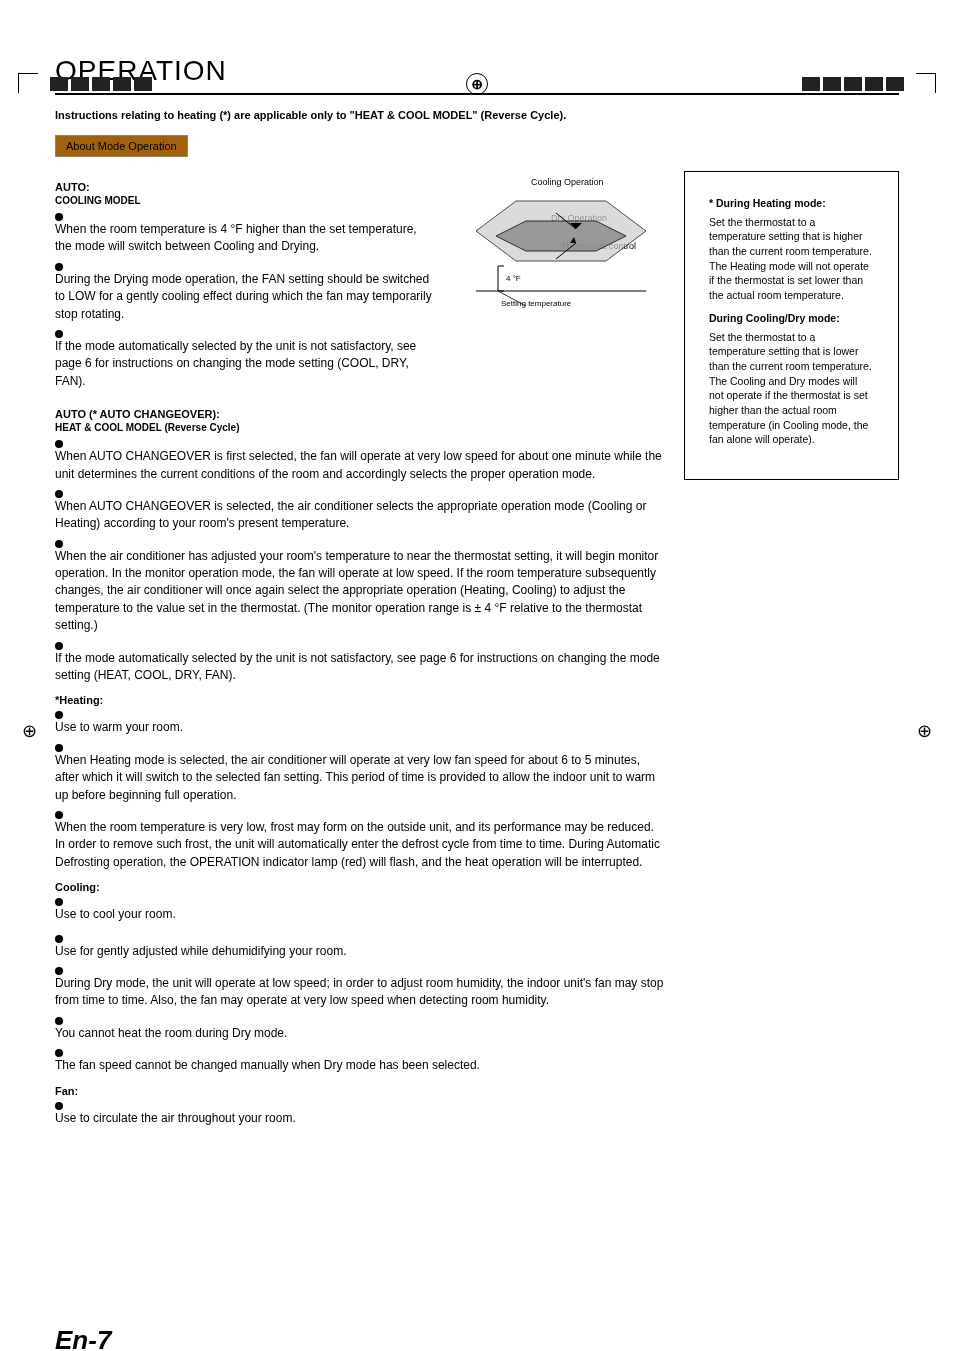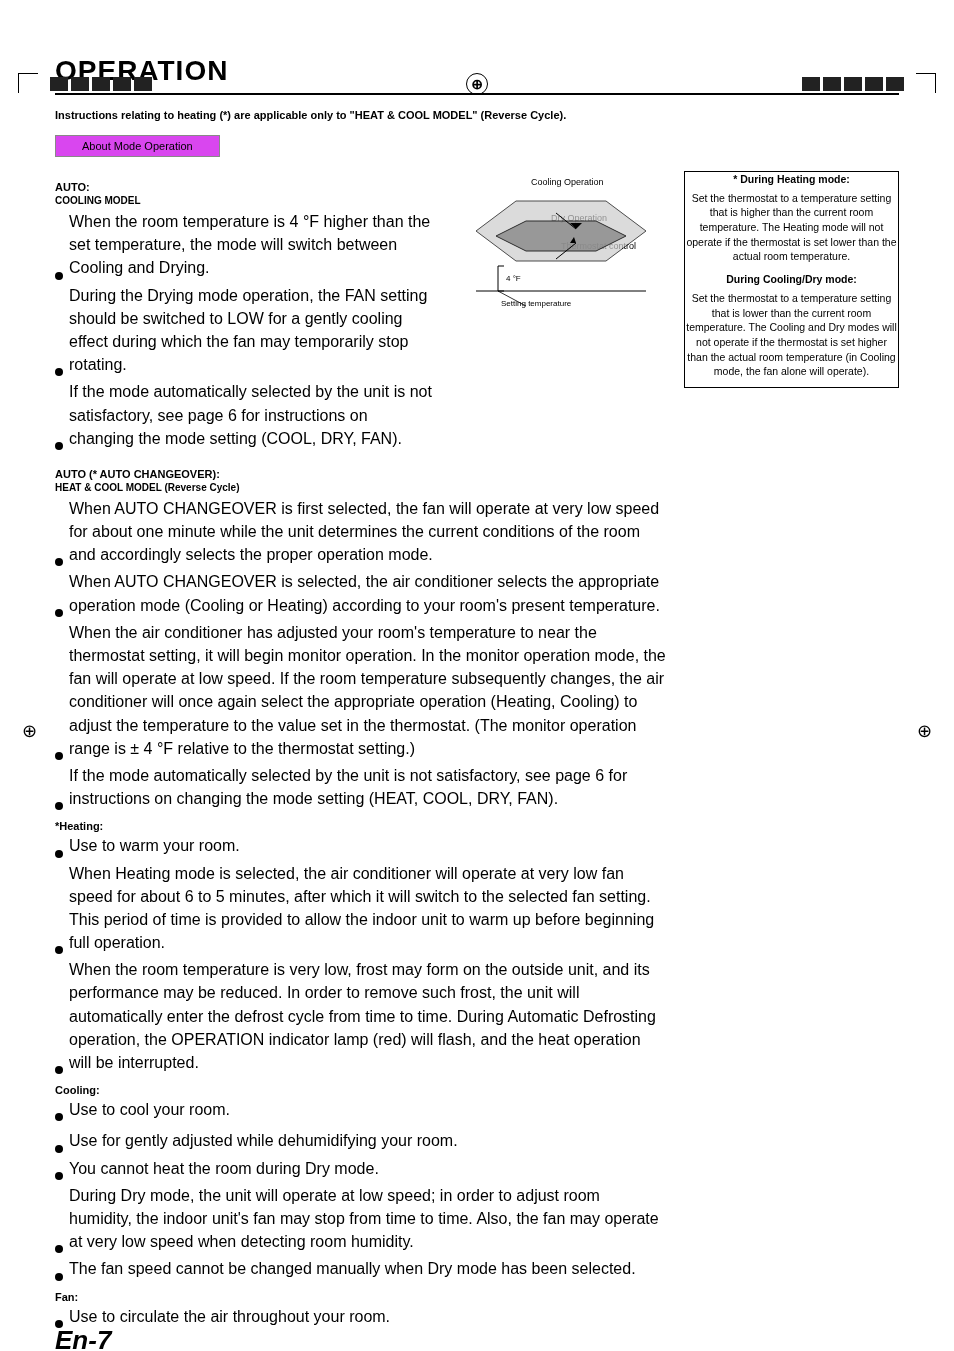--- a/index.html
+++ b/index.html
@@ -62,43 +62,43 @@
     }
 
     
     .content {
       margin: 55px 55px 60px 55px;
     }
 
     
     .page-title {
       font-size: 28px;
-      font-weight: bold;
+      font-weight: normal;
       letter-spacing: 1px;
       border-bottom: 2px solid #000;
       padding-bottom: 6px;
       margin-bottom: 14px;
     }
 
     
     .instruction-note {
       font-size: 11px;
       font-weight: bold;
       margin-bottom: 14px;
     }
 
     
     .about-mode-box {
       border: 1px solid #888;
-      padding: 4px 26px;
+      padding: 4px 10px;
       display: inline-block;
       margin-bottom: 14px;
       font-size: 11px;
       font-weight: normal;
-      background: #d946ef;
+      background: #a16207;
     }
 
     
     .main-layout {
       display: flex;
       gap: 0;
     }
 
     .left-col {
       flex: 1;
@@ -125,24 +125,25 @@
     }
 
     
     .bullet-list {
       list-style: none;
       padding: 0;
       margin: 0 0 8px 0;
     }
     .bullet-list li {
       display: flex;
-      align-items: flex-end;
+      align-items: flex-start;
       margin-bottom: 4px;
-      font-size: 16px;
+      font-size: 12px;
       line-height: 1.45;
+      flex-direction: column;
     }
     .bullet-dot {
       width: 8px;
       height: 8px;
       background: #000;
       border-radius: 50%;
       flex-shrink: 0;
       margin-top: 3px;
       margin-right: 6px;
     }
@@ -165,24 +166,23 @@
 
     
     .diagram-svg {
       width: 220px;
       height: 160px;
     }
 
     
     .sidebar-box {
       border: 1px solid #000;
-      padding: 0;
+      padding: 24px;
       font-size: 10.5px;
       line-height: 1.4;
-      text-align: center;
     }
     .sidebar-box-title {
       font-weight: bold;
       margin-bottom: 4px;
     }
     .sidebar-section {
       margin-bottom: 8px;
     }
   </style>
 </head>
@@ -326,25 +326,25 @@
           </li>
         </ul>
 
         <ul class="bullet-list">
           <li>
             <span class="bullet-dot"></span>
             <span>Use for gently adjusted while dehumidifying your room.</span>
           </li>
           <li>
             <span class="bullet-dot"></span>
+            <span>During Dry mode, the unit will operate at low speed; in order to adjust room humidity, the indoor unit's fan may stop from time to time. Also, the fan may operate at very low speed when detecting room humidity.</span>
+          </li>
+          <li>
+            <span class="bullet-dot"></span>
             <span>You cannot heat the room during Dry mode.</span>
-          </li>
-          <li>
-            <span class="bullet-dot"></span>
-            <span>During Dry mode, the unit will operate at low speed; in order to adjust room humidity, the indoor unit's fan may stop from time to time. Also, the fan may operate at very low speed when detecting room humidity.</span>
           </li>
           <li>
             <span class="bullet-dot"></span>
             <span>The fan speed cannot be changed manually when Dry mode has been selected.</span>
           </li>
         </ul>
 
         <div class="section-heading">Fan:</div>
         <ul class="bullet-list">
           <li>

